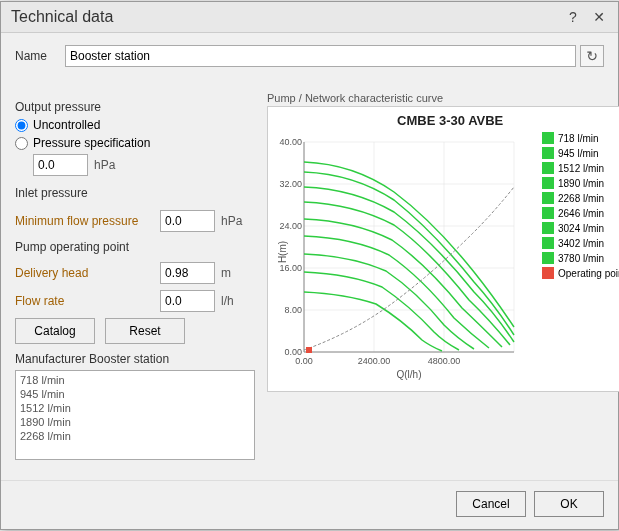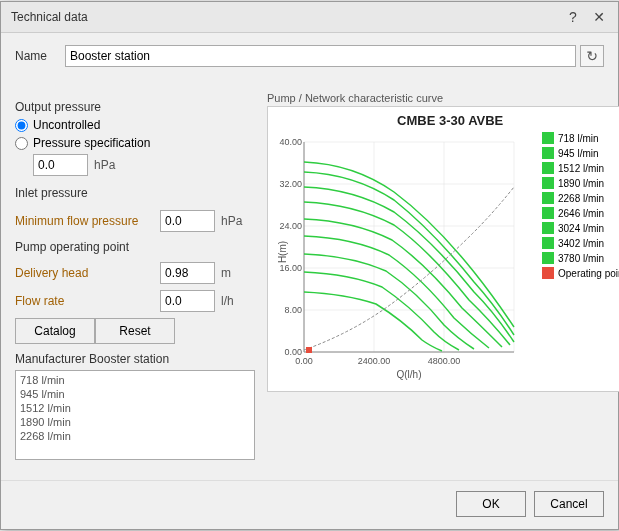--- a/index.html
+++ b/index.html
@@ -20,21 +20,21 @@
     }
     .title-bar {
       background: #e8e8e8;
       border-bottom: 1px solid #ccc;
       padding: 6px 10px;
       display: flex;
       align-items: center;
       justify-content: space-between;
     }
     .title-bar-left {
-      font-size: 12px;
+      font-size: 16px;
       font-weight: 500;
       color: #333;
     }
     .title-bar-right {
       display: flex;
       gap: 8px;
     }
     .title-btn {
       width: 18px;
       height: 18px;
@@ -180,20 +180,21 @@
       white-space: nowrap;
     }
     .legend-box {
       width: 12px;
       height: 12px;
       flex-shrink: 0;
     }
 
     .buttons-row {
       display: flex;
+      gap: 10px;
       margin-top: 1px;
     }
     .btn {
       height: 26px;
       min-width: 80px;
       border: 1px solid #aaa;
       background: #f0f0f0;
       cursor: pointer;
       font-size: 12px;
       padding: 0 12px;
@@ -441,16 +442,16 @@
                 <span>Operating point</span>
               </div>
             </div>
           </div>
         </div>
       </div>
     </div>
   </div>
 
   <div class="bottom-bar">
+    <button class="btn-primary">Cancel</button>
     <button class="btn-primary">OK</button>
-    <button class="btn-primary">Cancel</button>
   </div>
 </div>
 
 </body></html>

